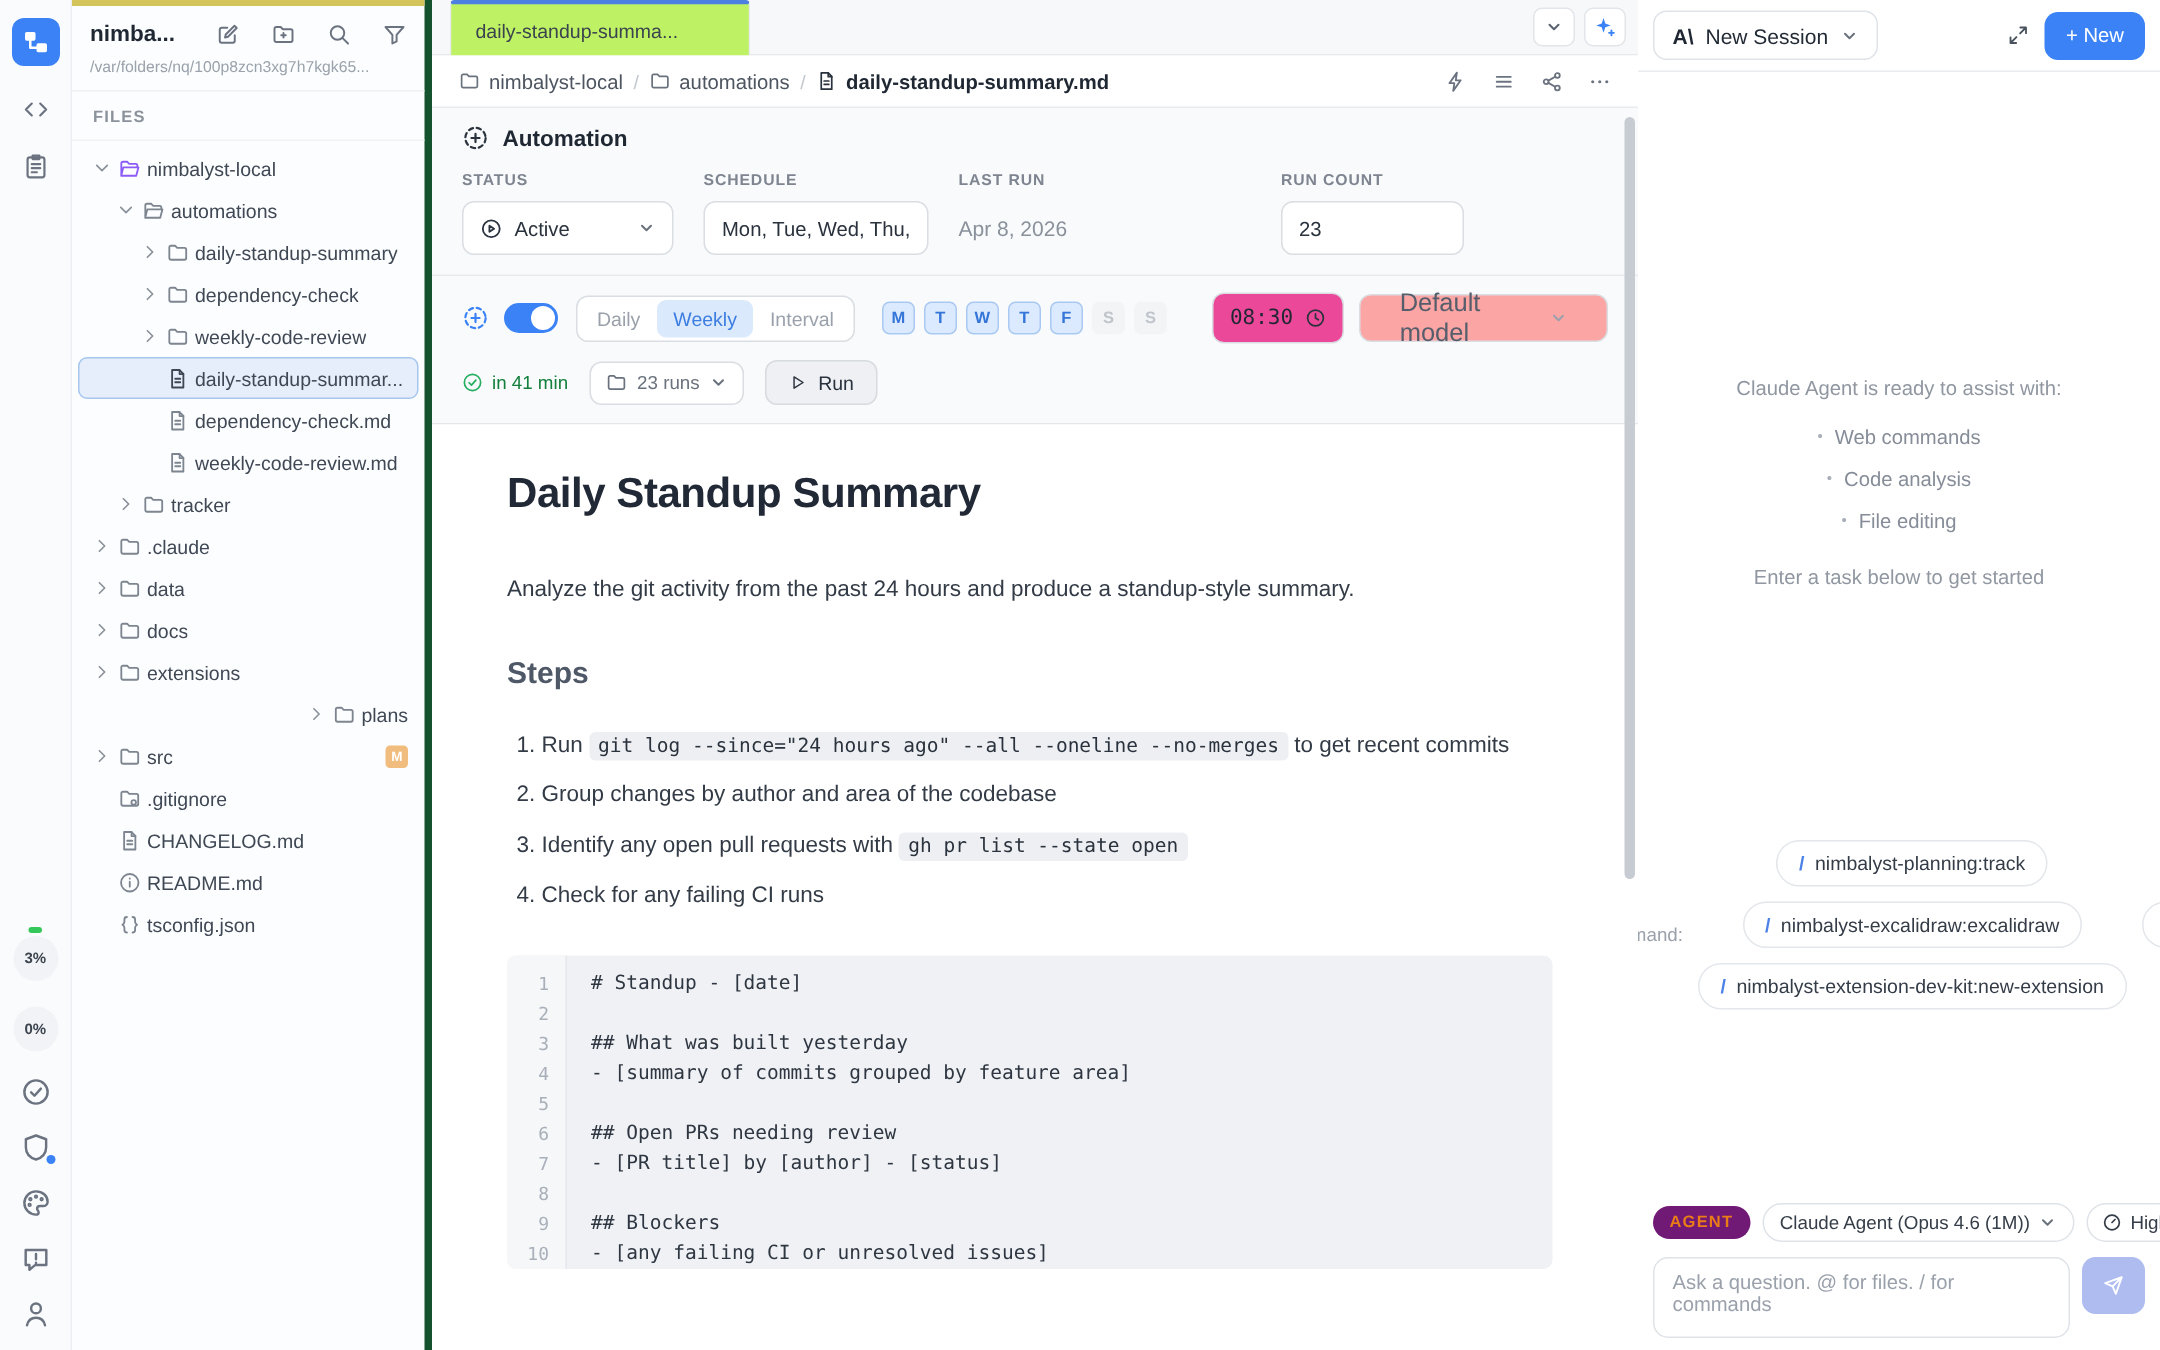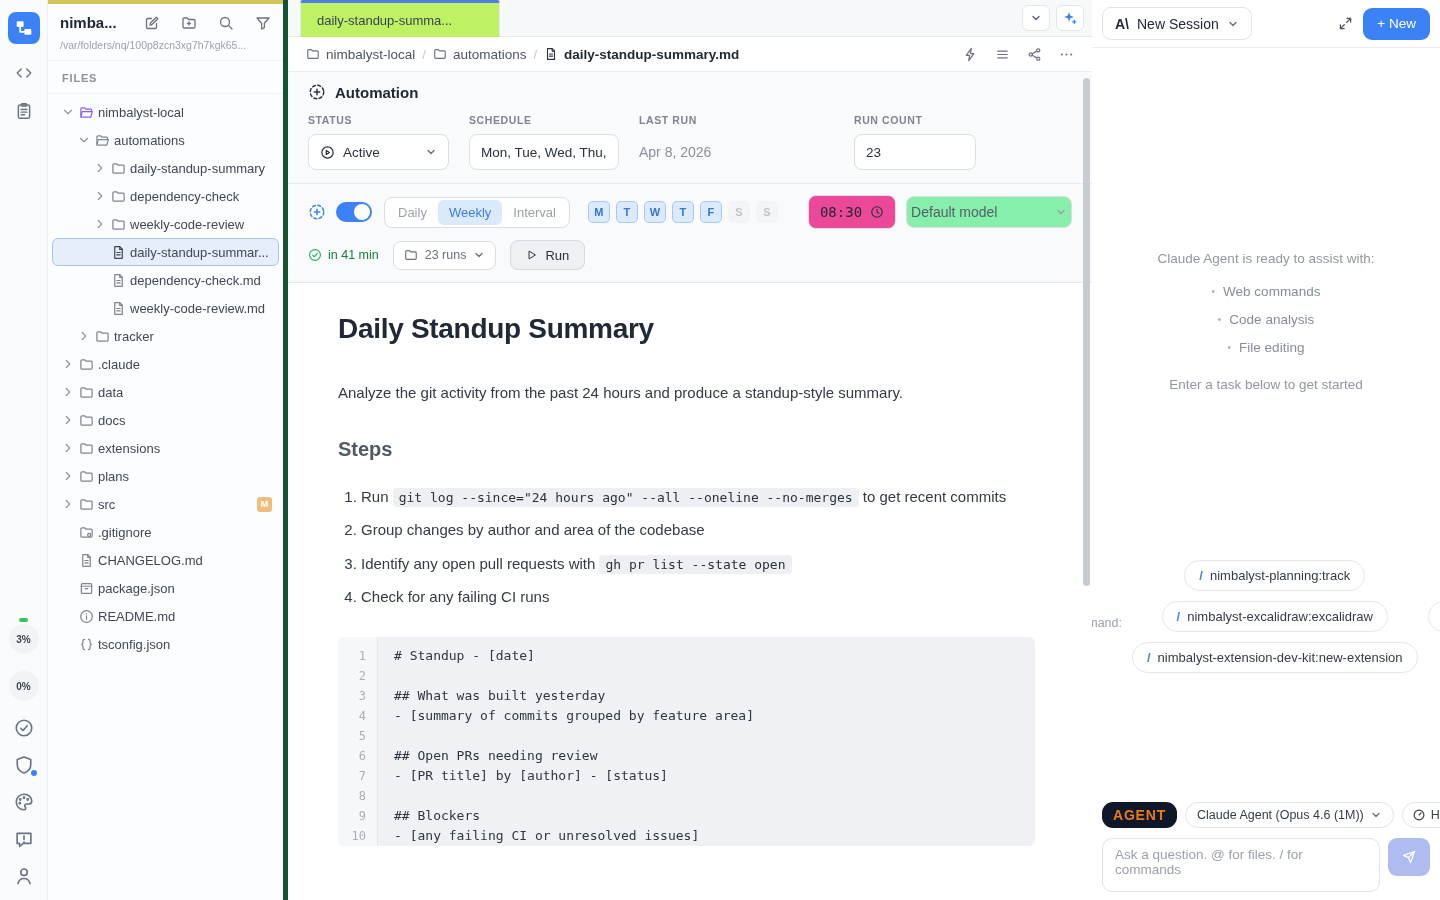--- a/index.html
+++ b/index.html
@@ -71,21 +71,21 @@
   .toggle .knob{position:absolute;top:2px;right:2px;width:16px;height:16px;border-radius:50%;background:#fff}
   .seg{display:flex;border:1px solid #dadee3;border-radius:8px;background:#fff;padding:2px;margin-left:2px}
   .segopt{padding:5px 11px;font-size:13px;color:#9aa1ab;border-radius:6px;white-space:nowrap}
   .segopt.on{background:#dbe9fc;color:#3b7de0}
   .days{display:flex;gap:6px;margin-left:8px}
   .day{width:22px;height:22px;border-radius:5px;font-size:11px;font-weight:600;display:flex;align-items:center;justify-content:center;border:1px solid transparent}
   .day.on{background:#dbeafe;border-color:#a9c8f2;color:#3575d9}
   .day.off{background:#f3f4f6;color:#c0c5cc}
   .timebox{display:flex;align-items:center;gap:8px;border:1px solid #dadee3;border-radius:8px;background:#ec4899;height:34px;padding:0 11px;margin-left:20px;font-family:"DejaVu Sans Mono",monospace;font-size:14px;color:#1f2733}
   .timebox .ico{color:#2a323d}
-  .modelsel{margin-left:auto;width:178px;height:32px;border:1px solid #dadee3;border-radius:8px;background:#86efac;display:flex;align-items:center;padding:0 4px;font-size:14px;color:#555e6a}
+  .modelsel{margin-left:auto;width:178px;height:32px;border:1px solid #dadee3;border-radius:8px;background:#fca5a5;display:flex;align-items:center;padding:0 26px;font-size:17px;color:#555e6a}
   .modelsel .chev{margin-left:auto;color:#9aa1ab}
   .ap-run{display:flex;align-items:center;margin-top:11px;gap:14px}
   .nextrun{display:flex;gap:6px;font-size:12.5px;color:#15803d}
   .nextrun .ico{color:#27ae60}
   .runschip{display:flex;align-items:center;gap:7px;border:1px solid #dadee3;border-radius:8px;background:#fff;height:29px;padding:0 10px;font-size:12.5px;color:#6a727d}
   .runbtn{display:flex;align-items:center;gap:7px;border:1px solid #d7dbe0;border-radius:8px;background:#eef0f3;height:30px;padding:0 15px;font-size:13px;color:#2a323d}
 
   
   .doc{flex:1;overflow:hidden;padding:16px 57px 0 50px;background:#fff}
   .doc h1{font-size:28px;font-weight:700;color:#212936;letter-spacing:-.3px;margin-top:14px}
@@ -116,21 +116,21 @@
   .cap{font-size:13.5px;color:#868d98;display:flex;gap:8px;align-items:center}
   .cap .b{font-size:10px;color:#a8aeb7}
   .getstarted{font-size:13.5px;color:#9097a1;margin-top:22px}
   .cmds{margin-top:168px;display:flex;flex-direction:row;align-items:center;gap:10px}
   .trycmd{font-size:12.5px;color:#9aa1ab;margin-bottom:2px}
   .cmdpill{display:flex;align-items:center;gap:7px;border:1px solid #e3e6ea;border-radius:17px;background:#fff;padding:7px 14px;font-size:13px;color:#343c47;white-space:nowrap}
   .cmdpill .slash{color:#4c82e8;font-weight:600}
   .morepill{border:1px solid #e3e6ea;border-radius:16px;background:#fff;padding:7px 12px;font-size:13px;color:#6a727d}
   .ag-foot{margin-top:auto;flex:none;padding:10px 10px 8px}
   .foot-row{display:flex;align-items:center;gap:8px;margin-bottom:10px}
-  .agentbadge{background:#0f172a;color:#e97c17;font-size:14px;font-weight:700;letter-spacing:.8px;padding:5px 11px;border-radius:11px}
+  .agentbadge{background:#701a75;color:#e97c17;font-size:11px;font-weight:700;letter-spacing:.8px;padding:5px 11px;border-radius:11px}
   .modelpill{display:flex;align-items:center;gap:6px;border:1px solid #dfe3e8;border-radius:15px;background:#fff;padding:5px 11px;font-size:12.5px;color:#353d48;white-space:nowrap}
   .modelpill .chev,.effortpill .chev{color:#6a727d}
   .effortpill{display:flex;align-items:center;gap:5px;border:1px solid #dfe3e8;border-radius:15px;background:#fff;padding:5px 9px;font-size:12.5px;color:#353d48;white-space:nowrap;flex:none}
   .input-row{display:flex;align-items:flex-start;gap:8px}
   .asktext{flex:1;height:54px;border:1px solid #dfe3e8;border-radius:10px;padding:8px 12px;font-family:inherit;font-size:13.5px;color:#2a323d;resize:none;outline:none}
   .asktext::placeholder{color:#9aa1ab}
   .sendbtn{width:42px;height:38px;border-radius:9px;background:#aebcf0;display:flex;align-items:center;justify-content:center}
 </style>
 </head>
 <body>
@@ -412,21 +412,21 @@
               <path d="M6 4l4 4-4 4"></path>
             </svg>
           </span>
           <span class="tico ico">
             <svg viewBox="0 0 16 16">
               <path d="M2 4.2c0-.7.5-1.2 1.2-1.2h2.9l1.5 1.5h5.2c.7 0 1.2.5 1.2 1.2v6.1c0 .7-.5 1.2-1.2 1.2H3.2c-.7 0-1.2-.5-1.2-1.2z"></path>
             </svg>
           </span>
           <span class="tlabel">extensions</span>
         </div>
-        <div class="trow" style="padding-left: 8px;">
+        <div class="trow" style="padding-left: 8px; justify-content: flex-end;">
           <span class="tchev ico">
             <svg viewBox="0 0 16 16">
               <path d="M6 4l4 4-4 4"></path>
             </svg>
           </span>
           <span class="tico ico">
             <svg viewBox="0 0 16 16">
               <path d="M2 4.2c0-.7.5-1.2 1.2-1.2h2.9l1.5 1.5h5.2c.7 0 1.2.5 1.2 1.2v6.1c0 .7-.5 1.2-1.2 1.2H3.2c-.7 0-1.2-.5-1.2-1.2z"></path>
             </svg>
           </span>
@@ -458,30 +458,20 @@
         </div>
         <div class="trow" style="padding-left: 8px;">
           <span class="tchev ico"></span>
           <span class="tico ico">
             <svg viewBox="0 0 16 16">
               <path d="M4 1.8h5.3L12 4.5v9.7H4z"></path>
               <path d="M9.3 1.8v2.9H12M6.2 8h3.6M6.2 10.5h3.6"></path>
             </svg>
           </span>
           <span class="tlabel">CHANGELOG.md</span>
-        </div>
-        <div class="trow" style="padding-left: 8px;">
-          <span class="tchev ico"></span>
-          <span class="tico ico">
-            <svg viewBox="0 0 16 16">
-              <rect x="2.5" y="2.8" width="11" height="10.4" rx="1.2"></rect>
-              <path d="M2.5 5.6h11M6.6 8.2h2.8"></path>
-            </svg>
-          </span>
-          <span class="tlabel">package.json</span>
         </div>
         <div class="trow" style="padding-left: 8px;">
           <span class="tchev ico"></span>
           <span class="tico ico">
             <svg viewBox="0 0 16 16">
               <circle cx="8" cy="8" r="6.2"></circle>
               <path d="M8 7.2v3.6M8 4.9v.2"></path>
             </svg>
           </span>
           <span class="tlabel">README.md</span>

